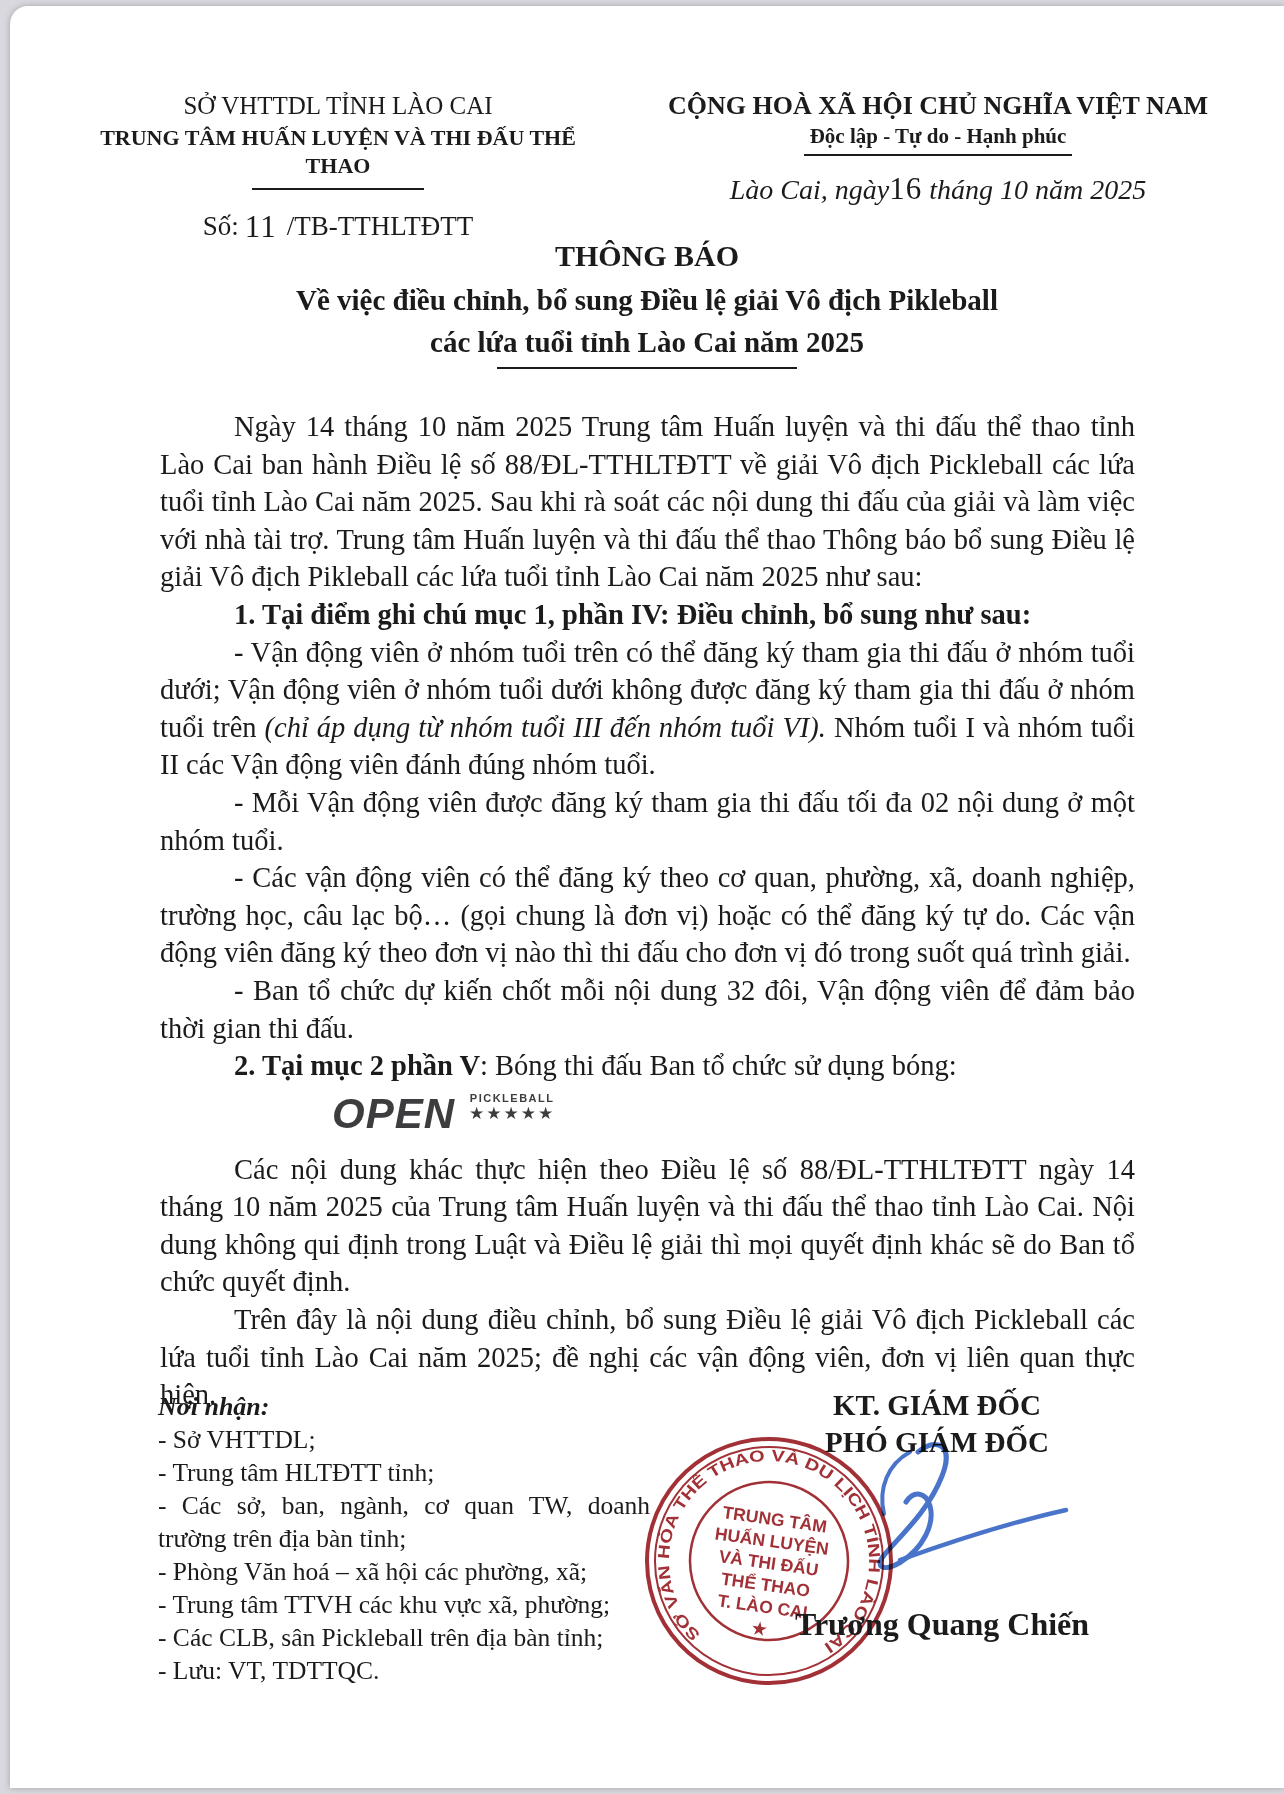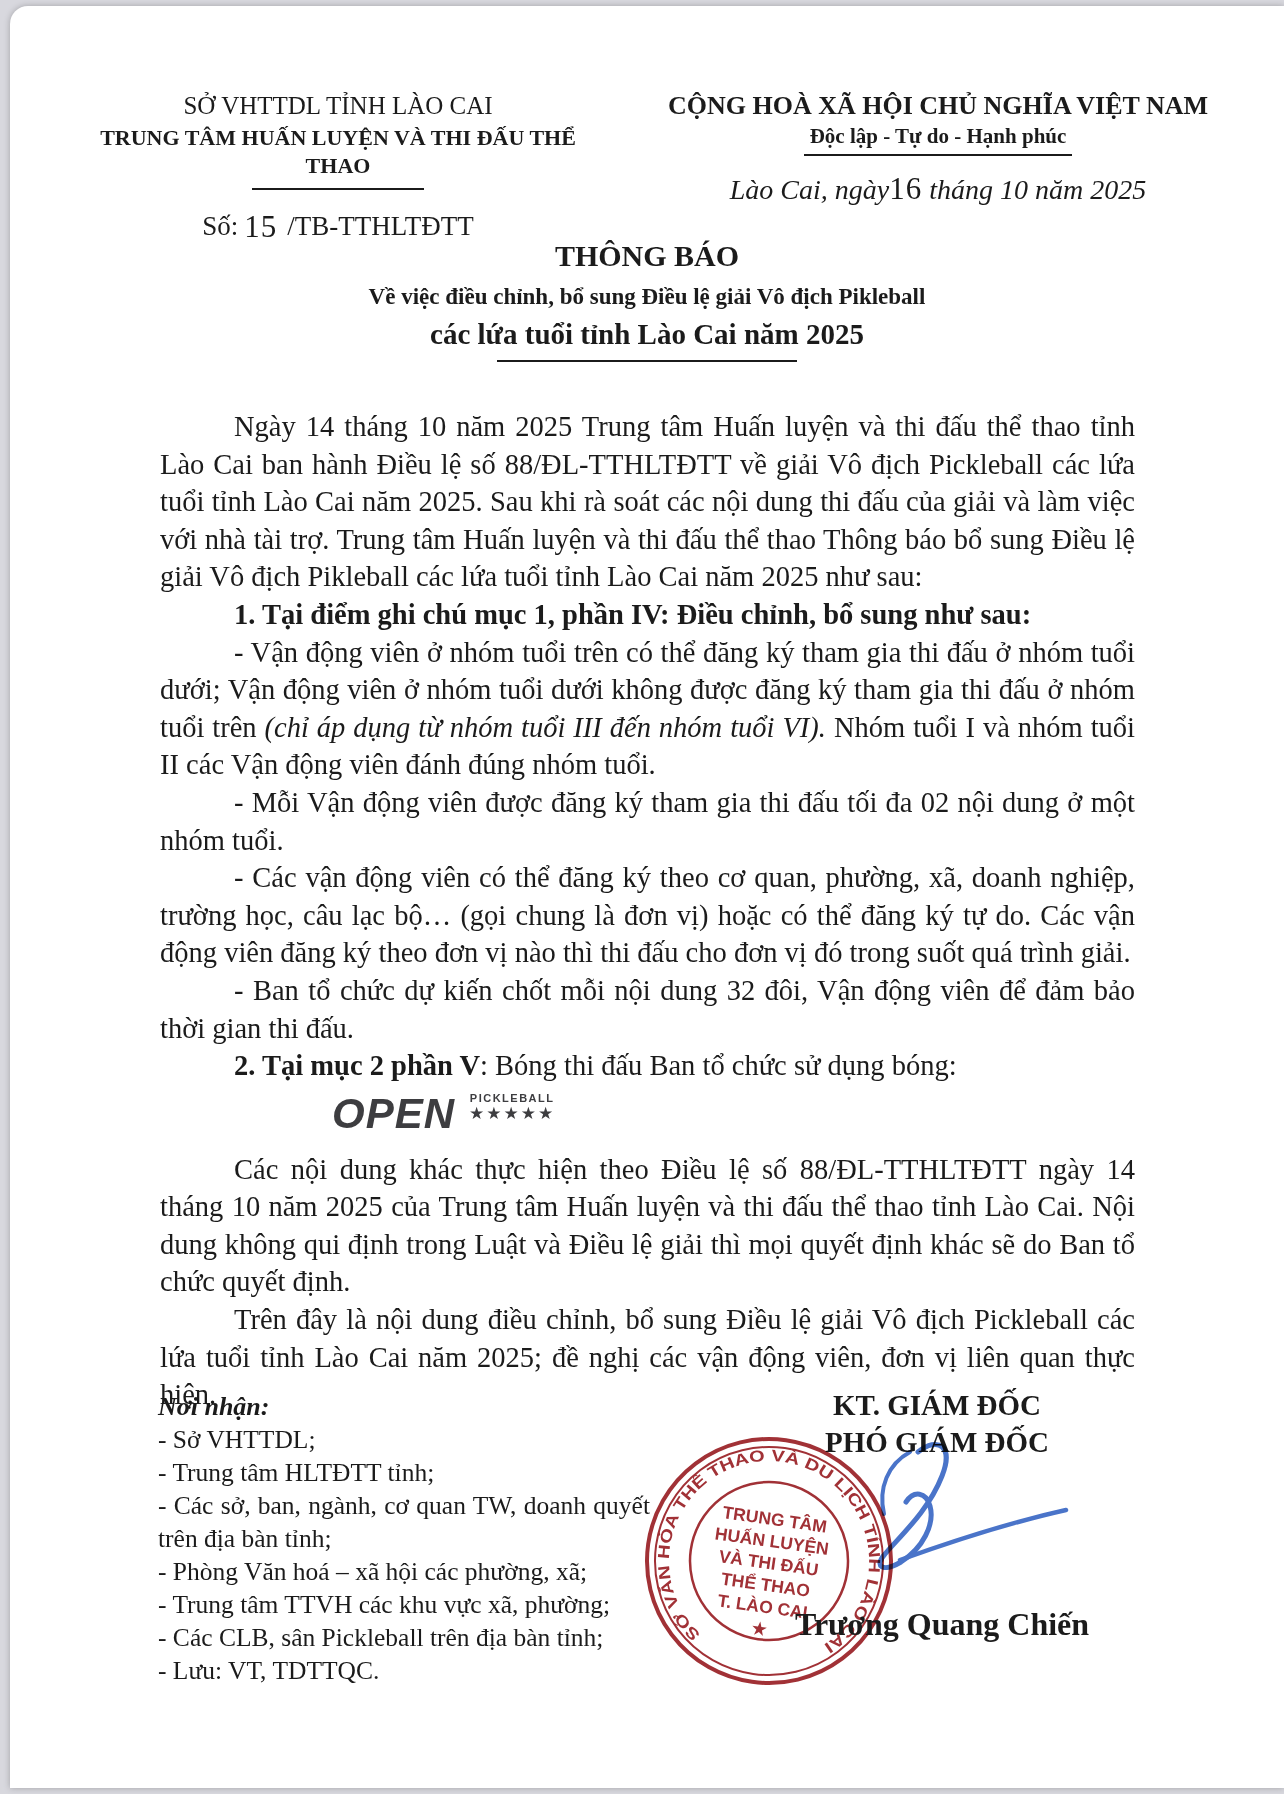--- a/index.html
+++ b/index.html
@@ -27,21 +27,21 @@
   .doc-number .num{font-size:31px;letter-spacing:1px;position:relative;top:2px;padding:0 10px 0 6px;}
   .header-right{flex:1;text-align:center;line-height:1.25;}
   .republic{font-size:26px;font-weight:bold;}
   .motto{display:inline-block;font-size:21px;font-weight:bold;
          border-bottom:2.5px solid #1b1b1b;padding:0 6px 5px;}
   .place-date{margin-top:14px;font-size:28px;font-style:italic;}
   .place-date .day{font-style:normal;font-size:31px;letter-spacing:1px;}
   
   .title-block{position:absolute;top:230px;left:0;right:0;text-align:center;line-height:1.3;}
   .title-1{font-size:30px;font-weight:bold;}
-  .title-2{font-size:23px;font-weight:bold;margin-top:7px;}
+  .title-2{font-size:29px;font-weight:bold;margin-top:7px;}
   .title-3{font-size:29px;font-weight:bold;margin-top:4px;}
   .title-underline{width:300px;border-top:2px solid #1b1b1b;margin:6px auto 0;}
   
   .body-text{
     position:absolute;top:402px;left:150px;width:975px;
     font-size:28.5px;line-height:37.6px;text-align:justify;
   }
   .body-text p{margin:0;text-indent:74px;}
   .h-bold{font-weight:bold;}
   .i-italic{font-style:italic;}
@@ -70,21 +70,21 @@
 </head>
 <body>
 
 <div class="page">
 
   <div class="header">
     <div class="header-left">
       <div class="org-parent">SỞ VHTTDL TỈNH LÀO CAI</div>
       <div class="org-name">TRUNG TÂM HUẤN LUYỆN VÀ THI ĐẤU THỂ THAO</div>
       <div class="org-underline"></div>
-      <div class="doc-number"><span>Số:</span><span class="num">15</span><span>/TB-TTHLTĐTT</span></div>
+      <div class="doc-number"><span>Số:</span><span class="num">11</span><span>/TB-TTHLTĐTT</span></div>
     </div>
     <div class="header-right">
       <div class="republic">CỘNG HOÀ XÃ HỘI CHỦ NGHĨA VIỆT NAM</div>
       <div><span class="motto">Độc lập - Tự do - Hạnh phúc</span></div>
       <div class="place-date"><span>Lào Cai, ngày</span><span class="day">16</span> <span>tháng 10 năm 2025</span></div>
     </div>
   </div>
 
   <div class="title-block">
     <div class="title-1">THÔNG BÁO</div>
@@ -111,21 +111,21 @@
     </div>
 
     <p>Các nội dung khác thực hiện theo Điều lệ số 88/ĐL-TTHLTĐTT ngày 14 tháng 10 năm 2025 của Trung tâm Huấn luyện và thi đấu thể thao tỉnh Lào Cai. Nội dung không qui định trong Luật và Điều lệ giải thì mọi quyết định khác sẽ do Ban tổ chức quyết định.</p>
     <p>Trên đây là nội dung điều chỉnh, bổ sung Điều lệ giải Vô địch Pickleball các lứa tuổi tỉnh Lào Cai năm 2025; đề nghị các vận động viên, đơn vị liên quan thực hiện.</p>
   </div>
 
   <div class="recipients">
     <div class="recipients-label">Nơi nhận:</div>
     <div class="item">- Sở VHTTDL;</div>
     <div class="item">- Trung tâm HLTĐTT tỉnh;</div>
-    <div class="item">- Các sở, ban, ngành, cơ quan TW, doanh quyết trên địa bàn tỉnh;</div>
+    <div class="item">- Các sở, ban, ngành, cơ quan TW, doanh trường trên địa bàn tỉnh;</div>
     <div class="item">- Phòng Văn hoá – xã hội các phường, xã;</div>
     <div class="item">- Trung tâm TTVH các khu vực xã, phường;</div>
     <div class="item">- Các CLB, sân Pickleball trên địa bàn tỉnh;</div>
     <div class="item">- Lưu: VT, TDTTQC.</div>
   </div>
 
   <div class="sign-titles">
     <div class="kt-line">KT. GIÁM ĐỐC</div>
     <div class="role-line">PHÓ GIÁM ĐỐC</div>
   </div>

